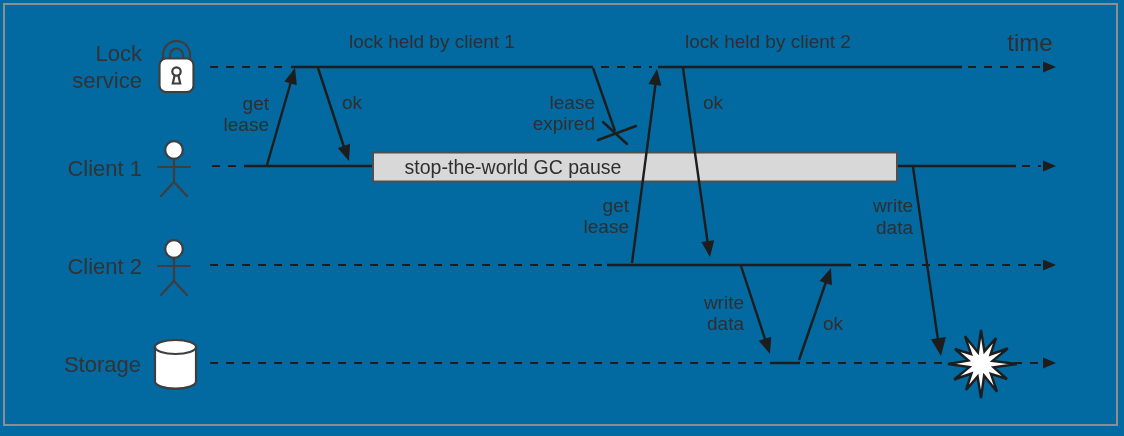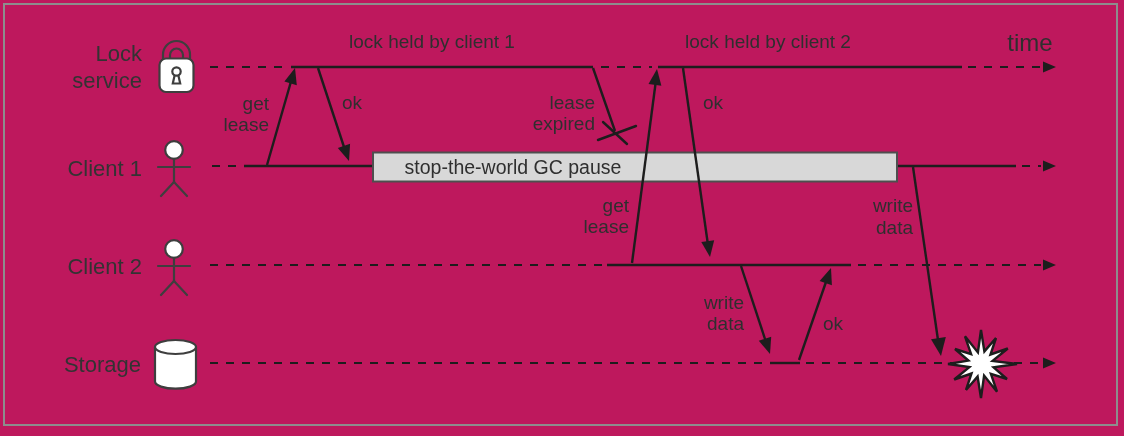--- a/index.html
+++ b/index.html
@@ -8,21 +8,21 @@
     --box-fill: #d8d8d8;
     --box-border: #4f4f4f;
     --frame: #8d8d8d;
     --icon: #3e3e3e;
   }
   html, body { margin: 0; padding: 0; background: #ffffff; }
   .stage {
     position: relative;
     width: 1124px;
     height: 436px;
-    background: #be185d;
+    background: #0369a1;
     font-family: "Liberation Sans", sans-serif;
   }
   svg { display: block; }
 
   .frame { fill: none; stroke: var(--frame); stroke-width: 2; }
 
   .tl   { stroke: var(--line); stroke-width: 2.4; fill: none; }
   .tl-dash { stroke: var(--line); stroke-width: 2; fill: none; stroke-dasharray: 8 8; }
   .msg  { stroke: var(--line); stroke-width: 2.4; fill: none; }
   .head { fill: var(--line); stroke: none; }

